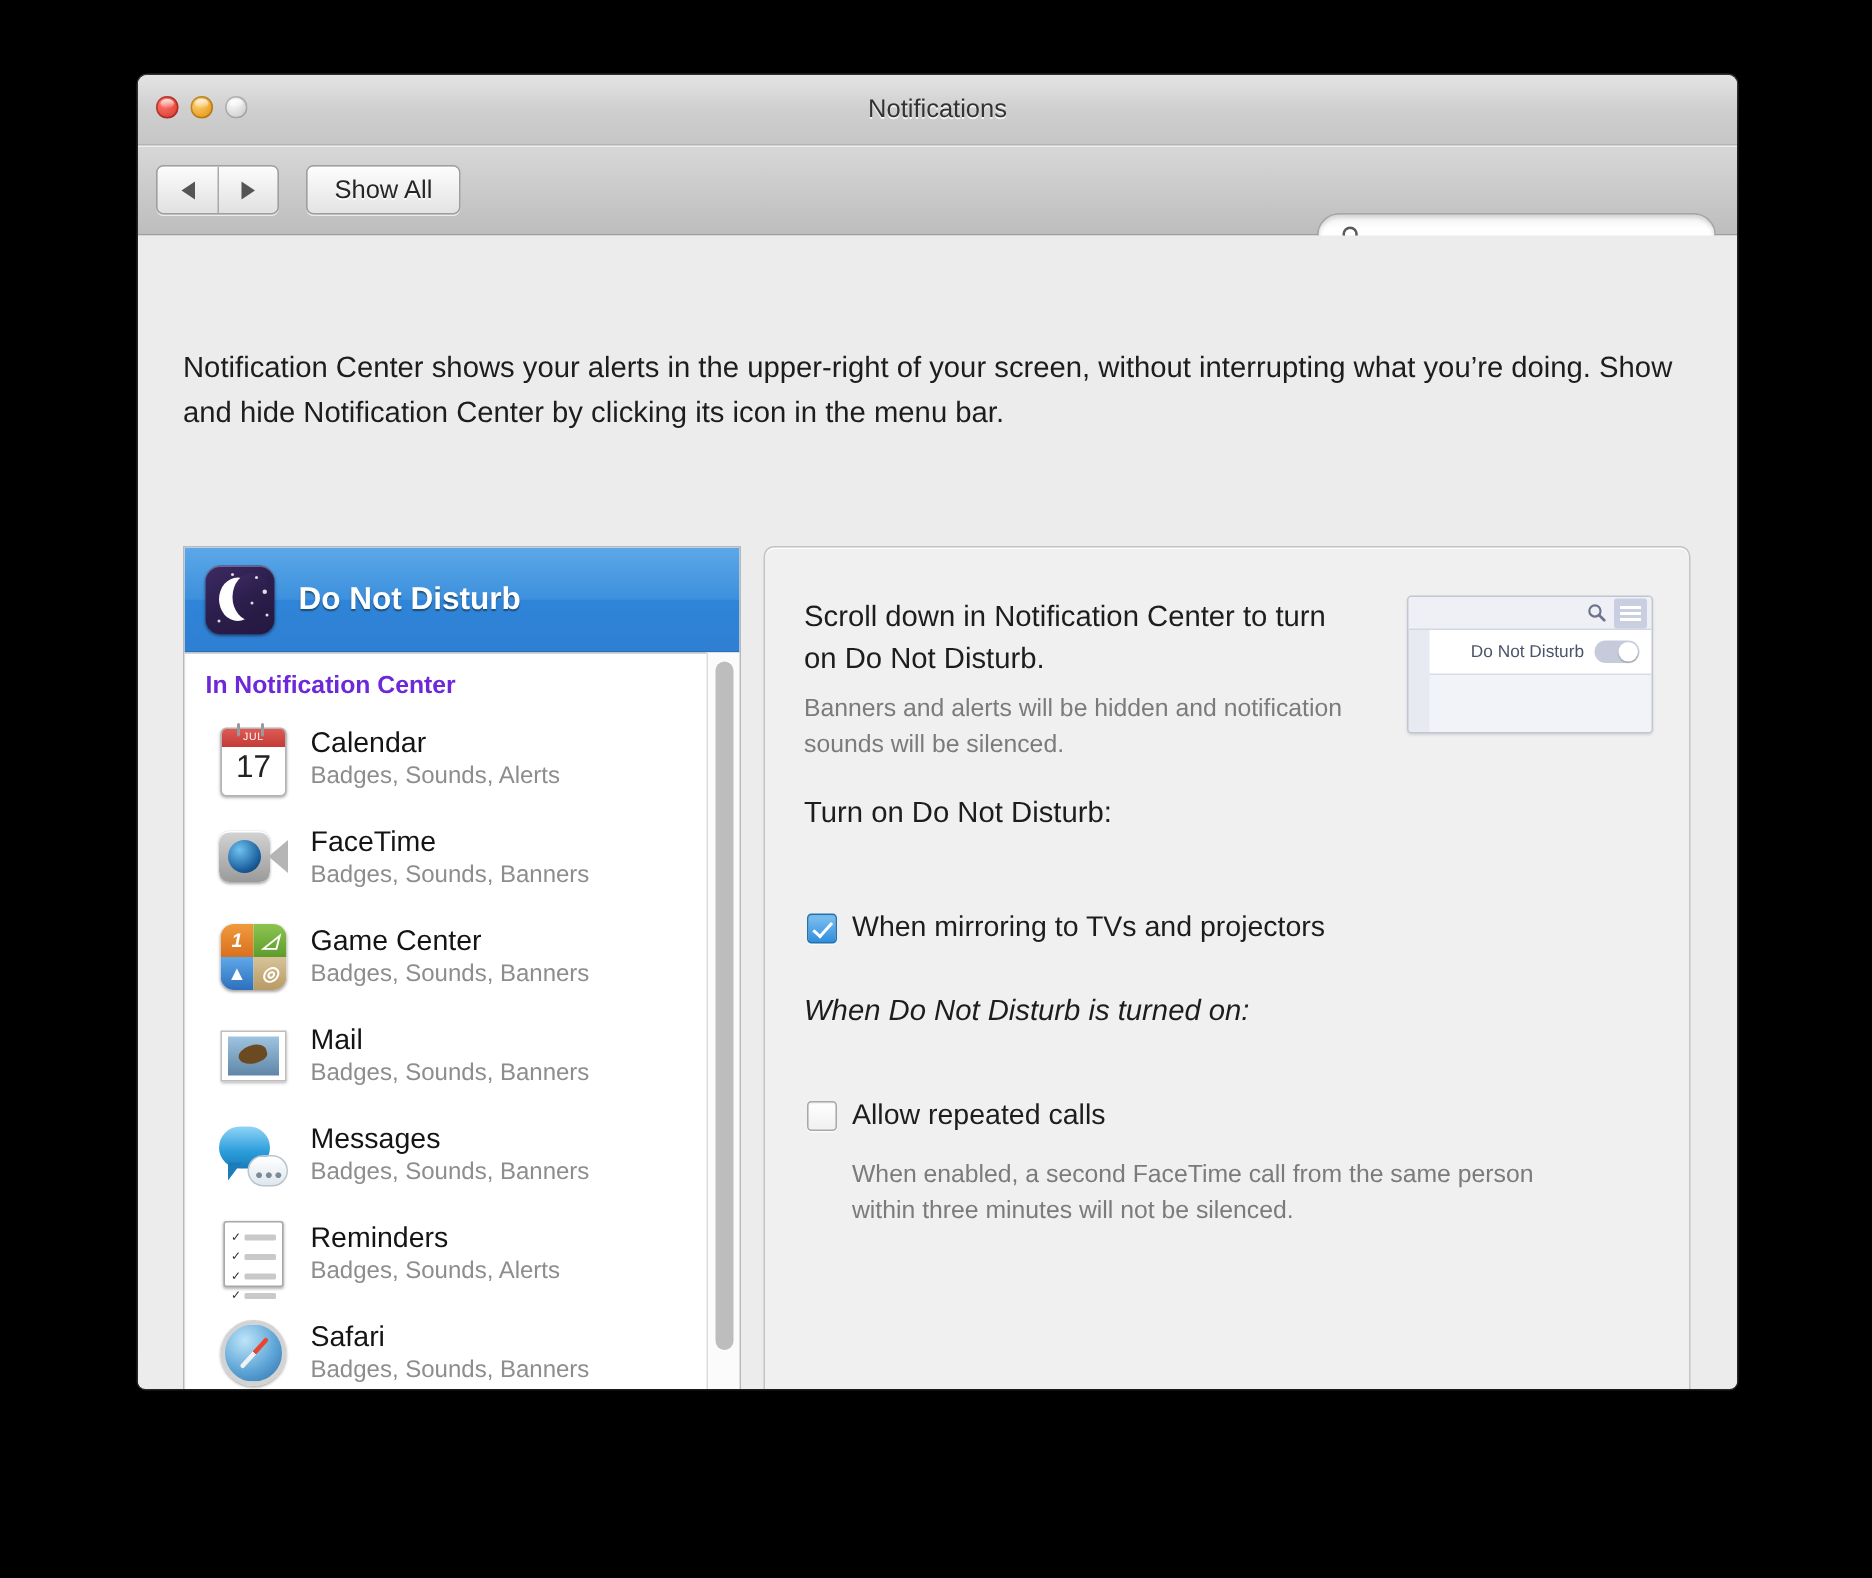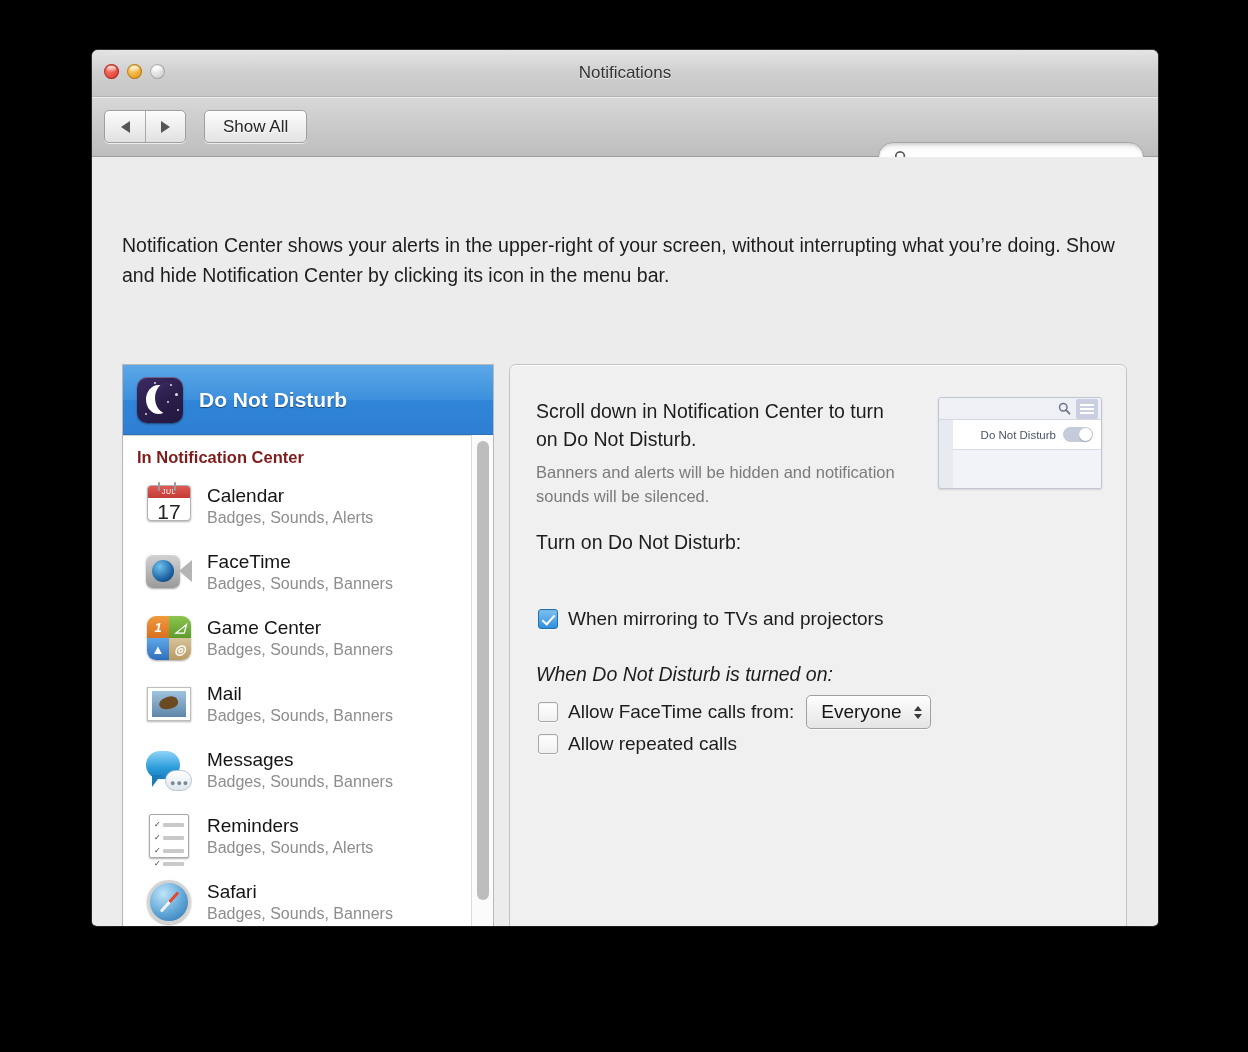--- a/index.html
+++ b/index.html
@@ -130,31 +130,31 @@
     width: 26px; height: 32px; border-radius: 50%;
     background: linear-gradient(150deg, #3d2a63 0%, #2c1f4d 45%, #241841 100%);
   }
   .star { position: absolute; background: #fff; border-radius: 50%; opacity: .85; }
   .dnd-label {
     margin-left: 16px; font-size: 21px; font-weight: bold; color: #fff;
     text-shadow: 0 1px 1px rgba(0,0,0,0.45);
   }
   .sep-bar { height: 1px; background: #d5d5d5; }
   .group-head {
-    padding: 12px 0 6px 14px; font-size: 16.5px; font-weight: bold; color: #7f1d1d;
+    padding: 12px 0 6px 14px; font-size: 16.5px; font-weight: bold; color: #6d28d9;
   }
   .app-row { display: flex; align-items: center; height: 66px; padding-left: 22px; }
   .app-icon { width: 48px; height: 48px; position: relative; flex: none; }
   .app-text { margin-left: 14px; }
   .app-name { font-size: 19px; color: #141414; line-height: 23px; }
   .app-sub  { font-size: 16px; color: #8d8d8d; line-height: 21px; }
 
   
   .ic-cal { background: #fff; border: 1px solid #b3b3b3; border-radius: 4px;
-            width: 44px; height: 36px; margin: 3px 0 0 2px; overflow: hidden;
+            width: 44px; height: 46px; margin: 3px 0 0 2px; overflow: hidden;
             box-shadow: 0 1px 2px rgba(0,0,0,0.3); }
   .ic-cal .hd { height: 12px; background: linear-gradient(to bottom,#e05a55,#c23b36);
                 color: #fff; font-size: 7px; text-align: center; line-height: 12px; letter-spacing: .5px;}
   .ic-cal .dy { font-size: 21px; text-align: center; color: #222; line-height: 28px; font-weight: 500; }
   .cal-ring { position: absolute; top: 0; width: 2px; height: 9px; background: #9a9a9a; border-radius: 1px; }
 
   .ic-ft { width: 46px; height: 36px; margin: 6px 0 0 1px; position: relative; }
   .ic-ft .bd { position: absolute; left: 0; top: 0; width: 34px; height: 34px;
                background: linear-gradient(to bottom,#d4d4d4,#9a9a9a); border-radius: 7px;
                box-shadow: inset 0 1px 0 #fff, 0 1px 2px rgba(0,0,0,.35); }
@@ -511,33 +511,23 @@
       <div class="sec-title" style="left:26px; top:166px;">Turn on Do Not Disturb:</div>
 
 
       <div class="row" style="left:28px; top:243px;">
         <span class="cb on"></span>
         <span class="lbl-txt">When mirroring to TVs and projectors</span>
       </div>
 
       <div class="sec-title" style="left:26px; top:298px;font-style:italic;">When Do Not Disturb is turned on:</div>
 
-      <div class="row" style="left:28px; top:330px;">
-        <span class="cb"></span>
-        <span class="lbl-txt">Allow FaceTime calls from:</span>
-        <span class="popup" style="margin-left:12px;">
-          <span>Everyone</span>
-          <span class="updn">
-            <span class="ar up"></span>
-              <span class="ar dn"></span>
-          </span>
-        </span>
-      </div>
 
       <div class="row" style="left:28px; top:368px;">
         <span class="cb"></span>
         <span class="lbl-txt">Allow repeated calls</span>
       </div>
 
+      <div class="helper" style="left:58px; top:406px; width:470px;">When enabled, a second FaceTime call from the same person within three minutes will not be silenced.</div>
     </div>
 
   </div>
 </div>
 
 </body></html>

